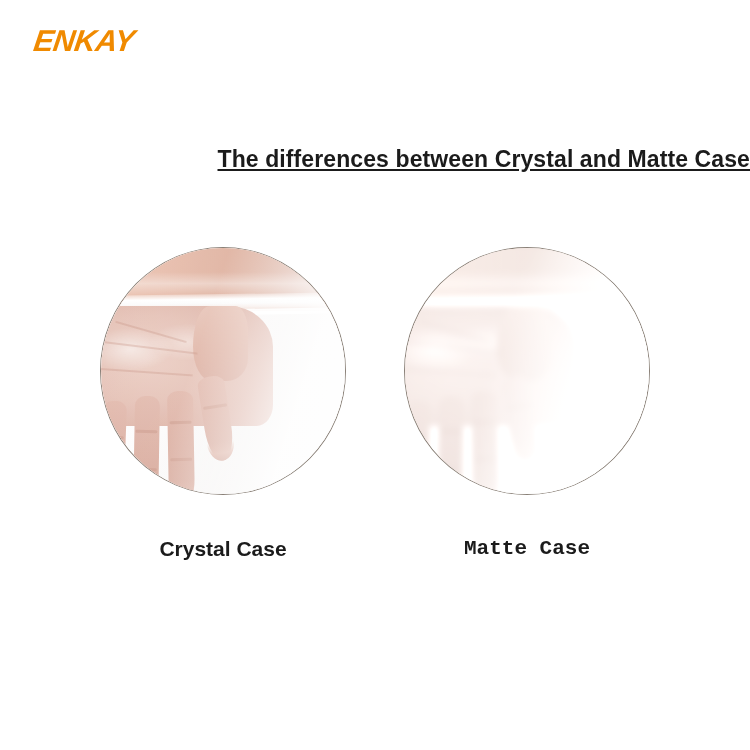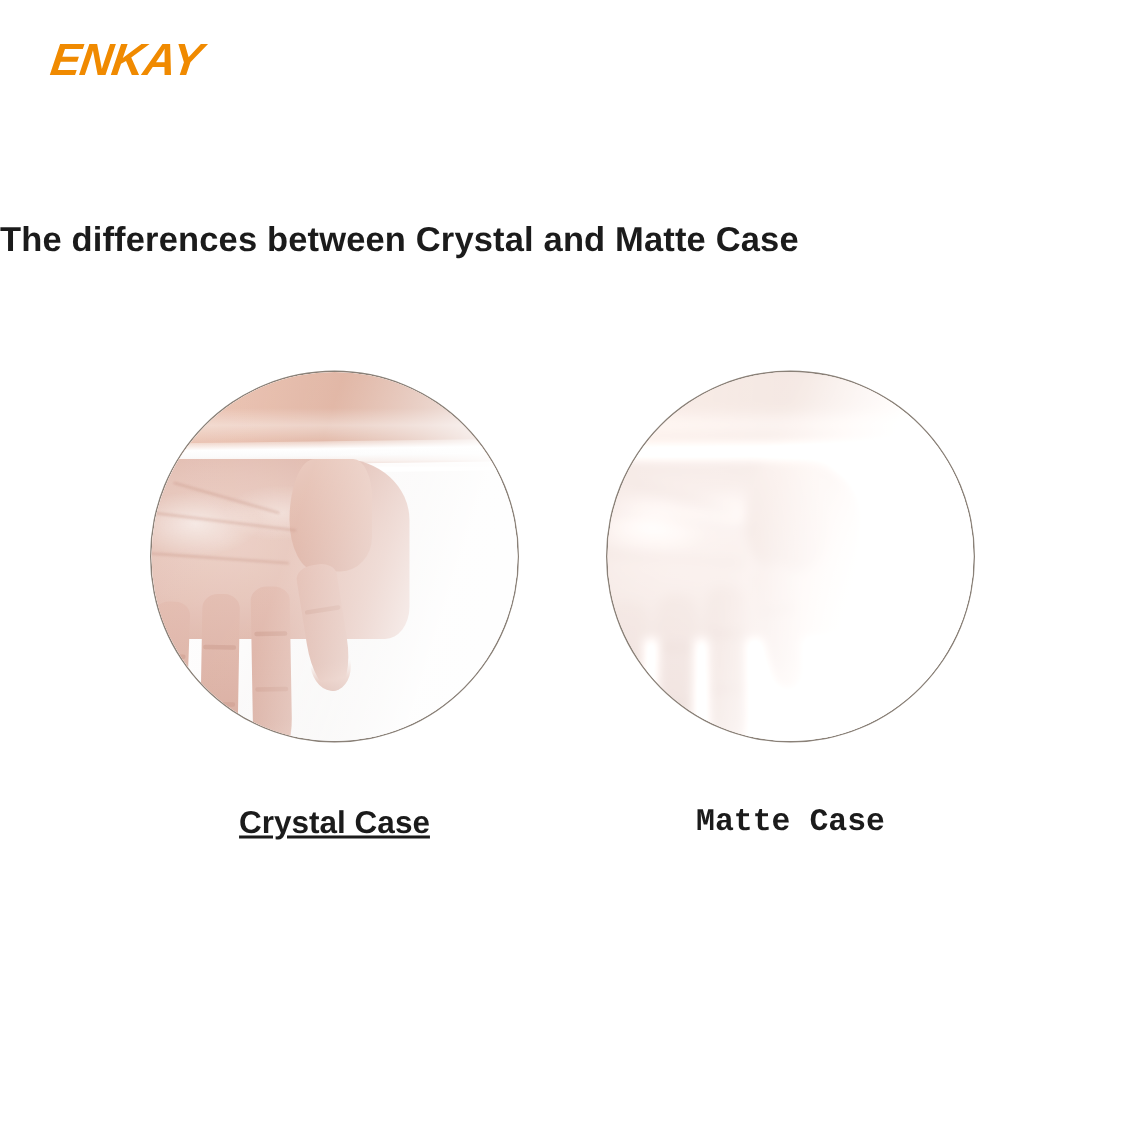--- a/index.html
+++ b/index.html
@@ -32,25 +32,26 @@
     display: inline-block;
     transform: skewX(-8deg);
   }
 
   
   .headline {
     position: absolute;
     left: 0;
     top: 146px;
     width: 750px;
-    text-align: left;
+    text-align: right;
     font-size: 23px;
     font-weight: bold;
     color: #1b1b1b;
     letter-spacing: 0.1px;
+    text-decoration: underline;
   }
 
   
   .compare {
     position: absolute;
     left: 0;
     top: 247px;
     width: 750px;
     height: 250px;
   }
@@ -262,21 +263,21 @@
   
   .caption {
     position: absolute;
     top: 537px;
     width: 246px;
     text-align: center;
     font-size: 21px;
     font-weight: bold;
     color: #1b1b1b;
   }
-  .caption.left  { left: 100px; text-decoration: underline; }
+  .caption.left  { left: 100px; }
   .caption.right { left: 404px; font-family: Liberation Mono, monospace; }
 </style>
 </head>
 <body>
 
 <div class="brand">
   <span class="spark">ENKAY</span>
 </div>
 
 <div class="headline">The differences between Crystal and Matte Case</div>

